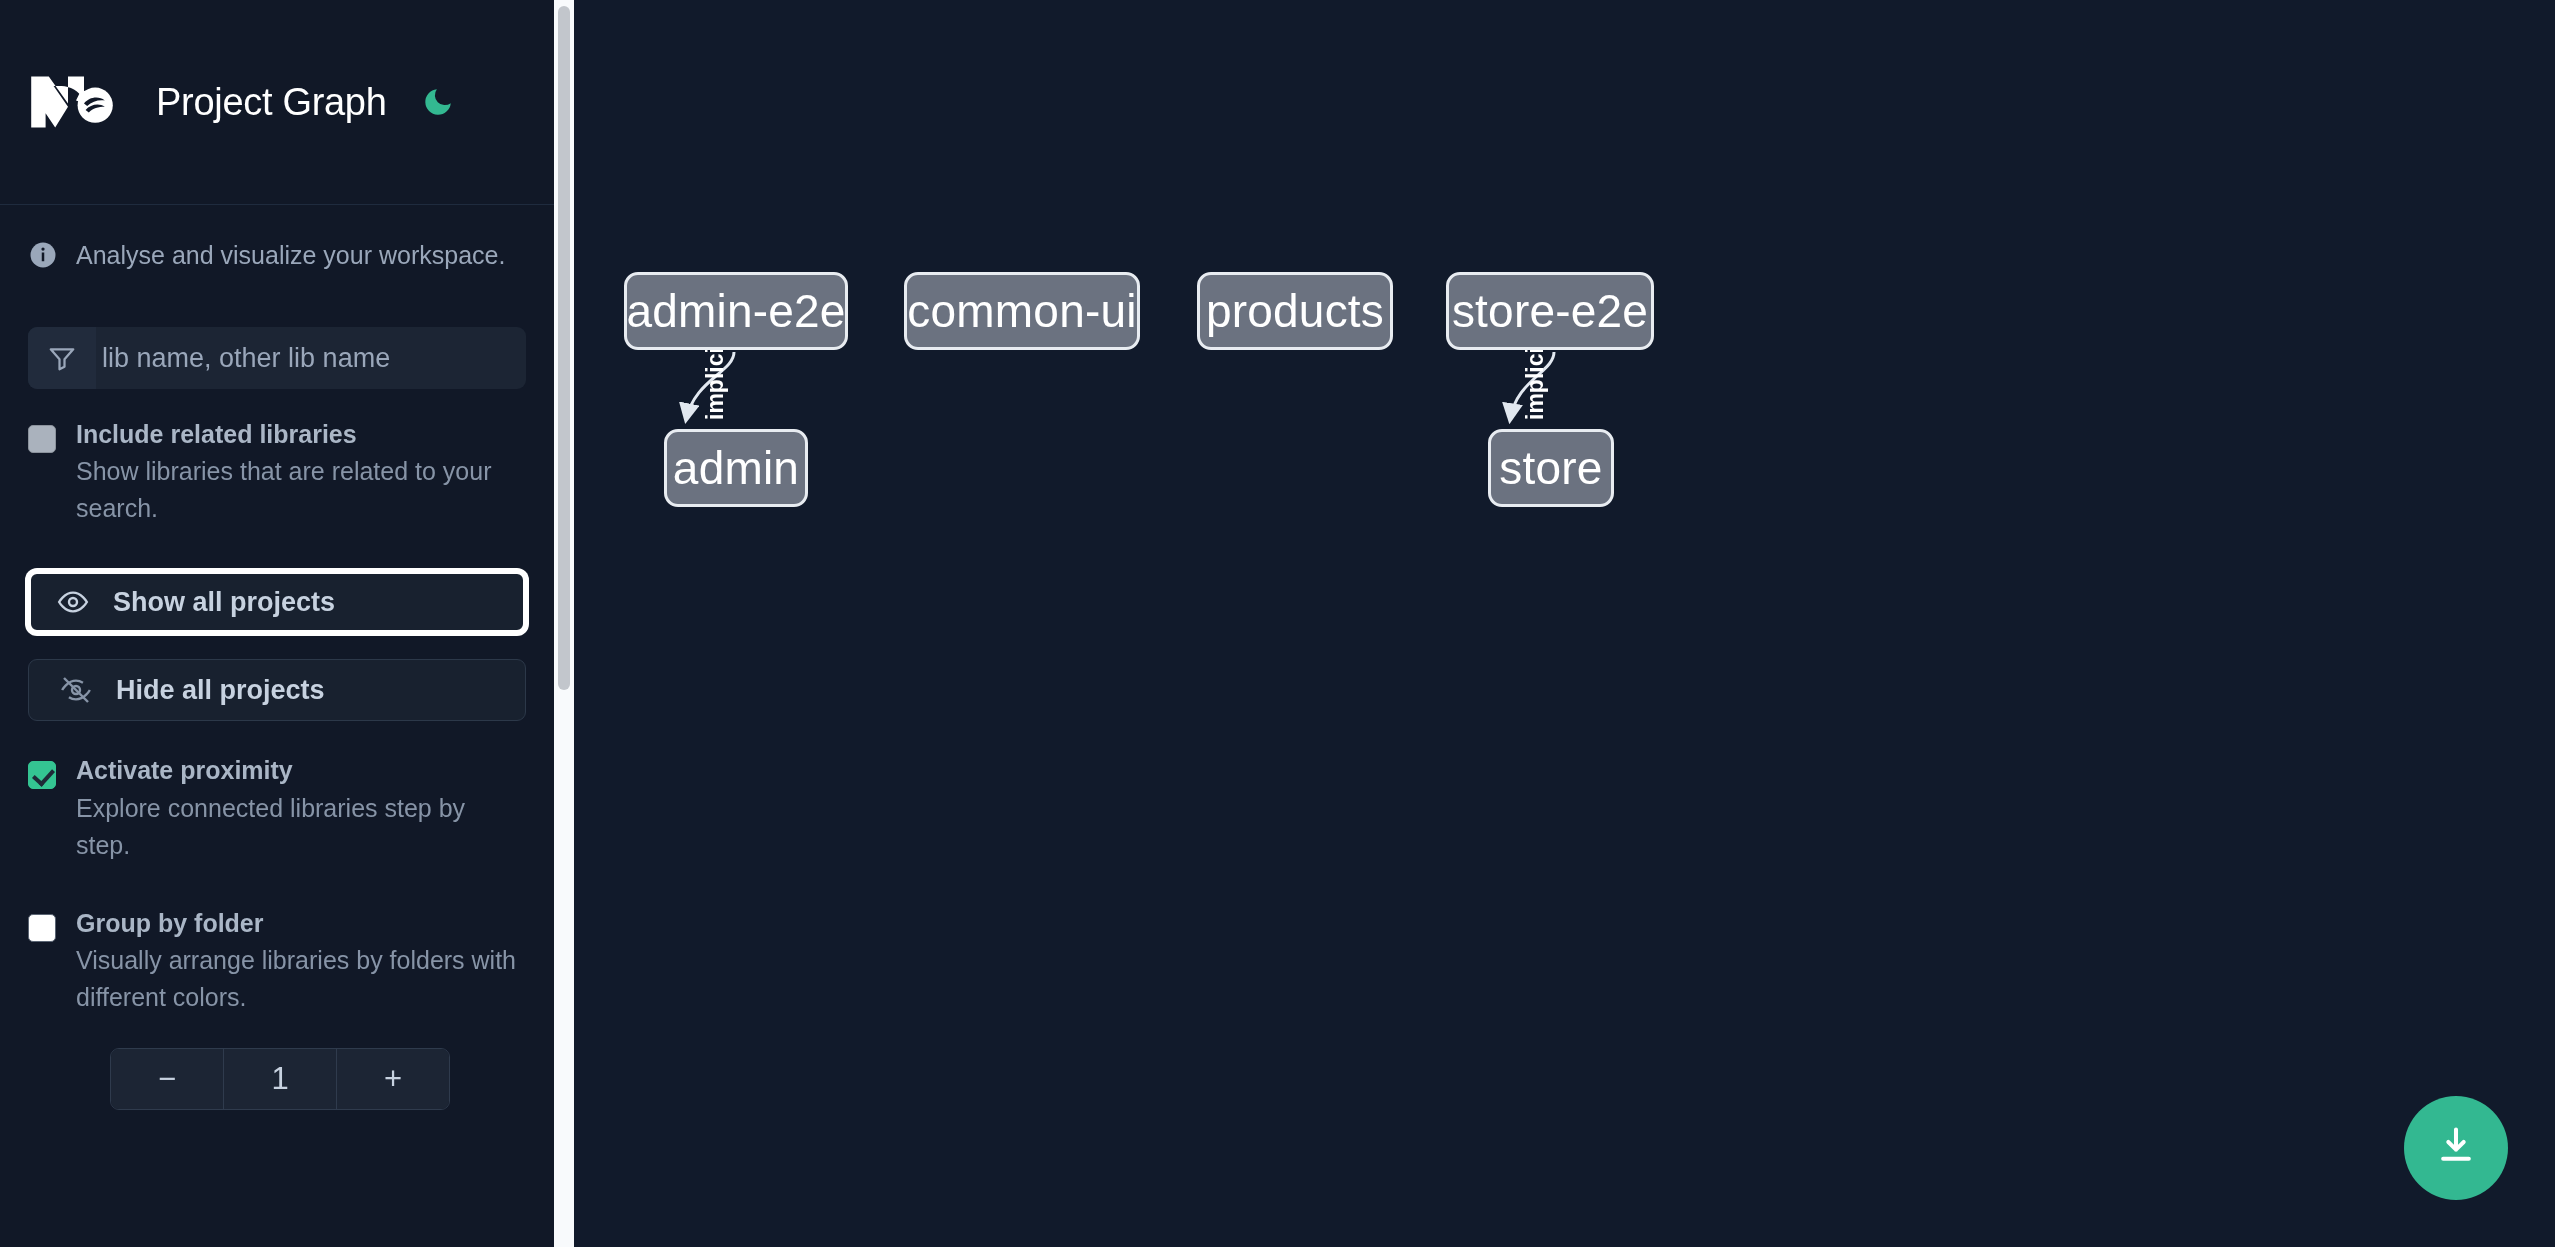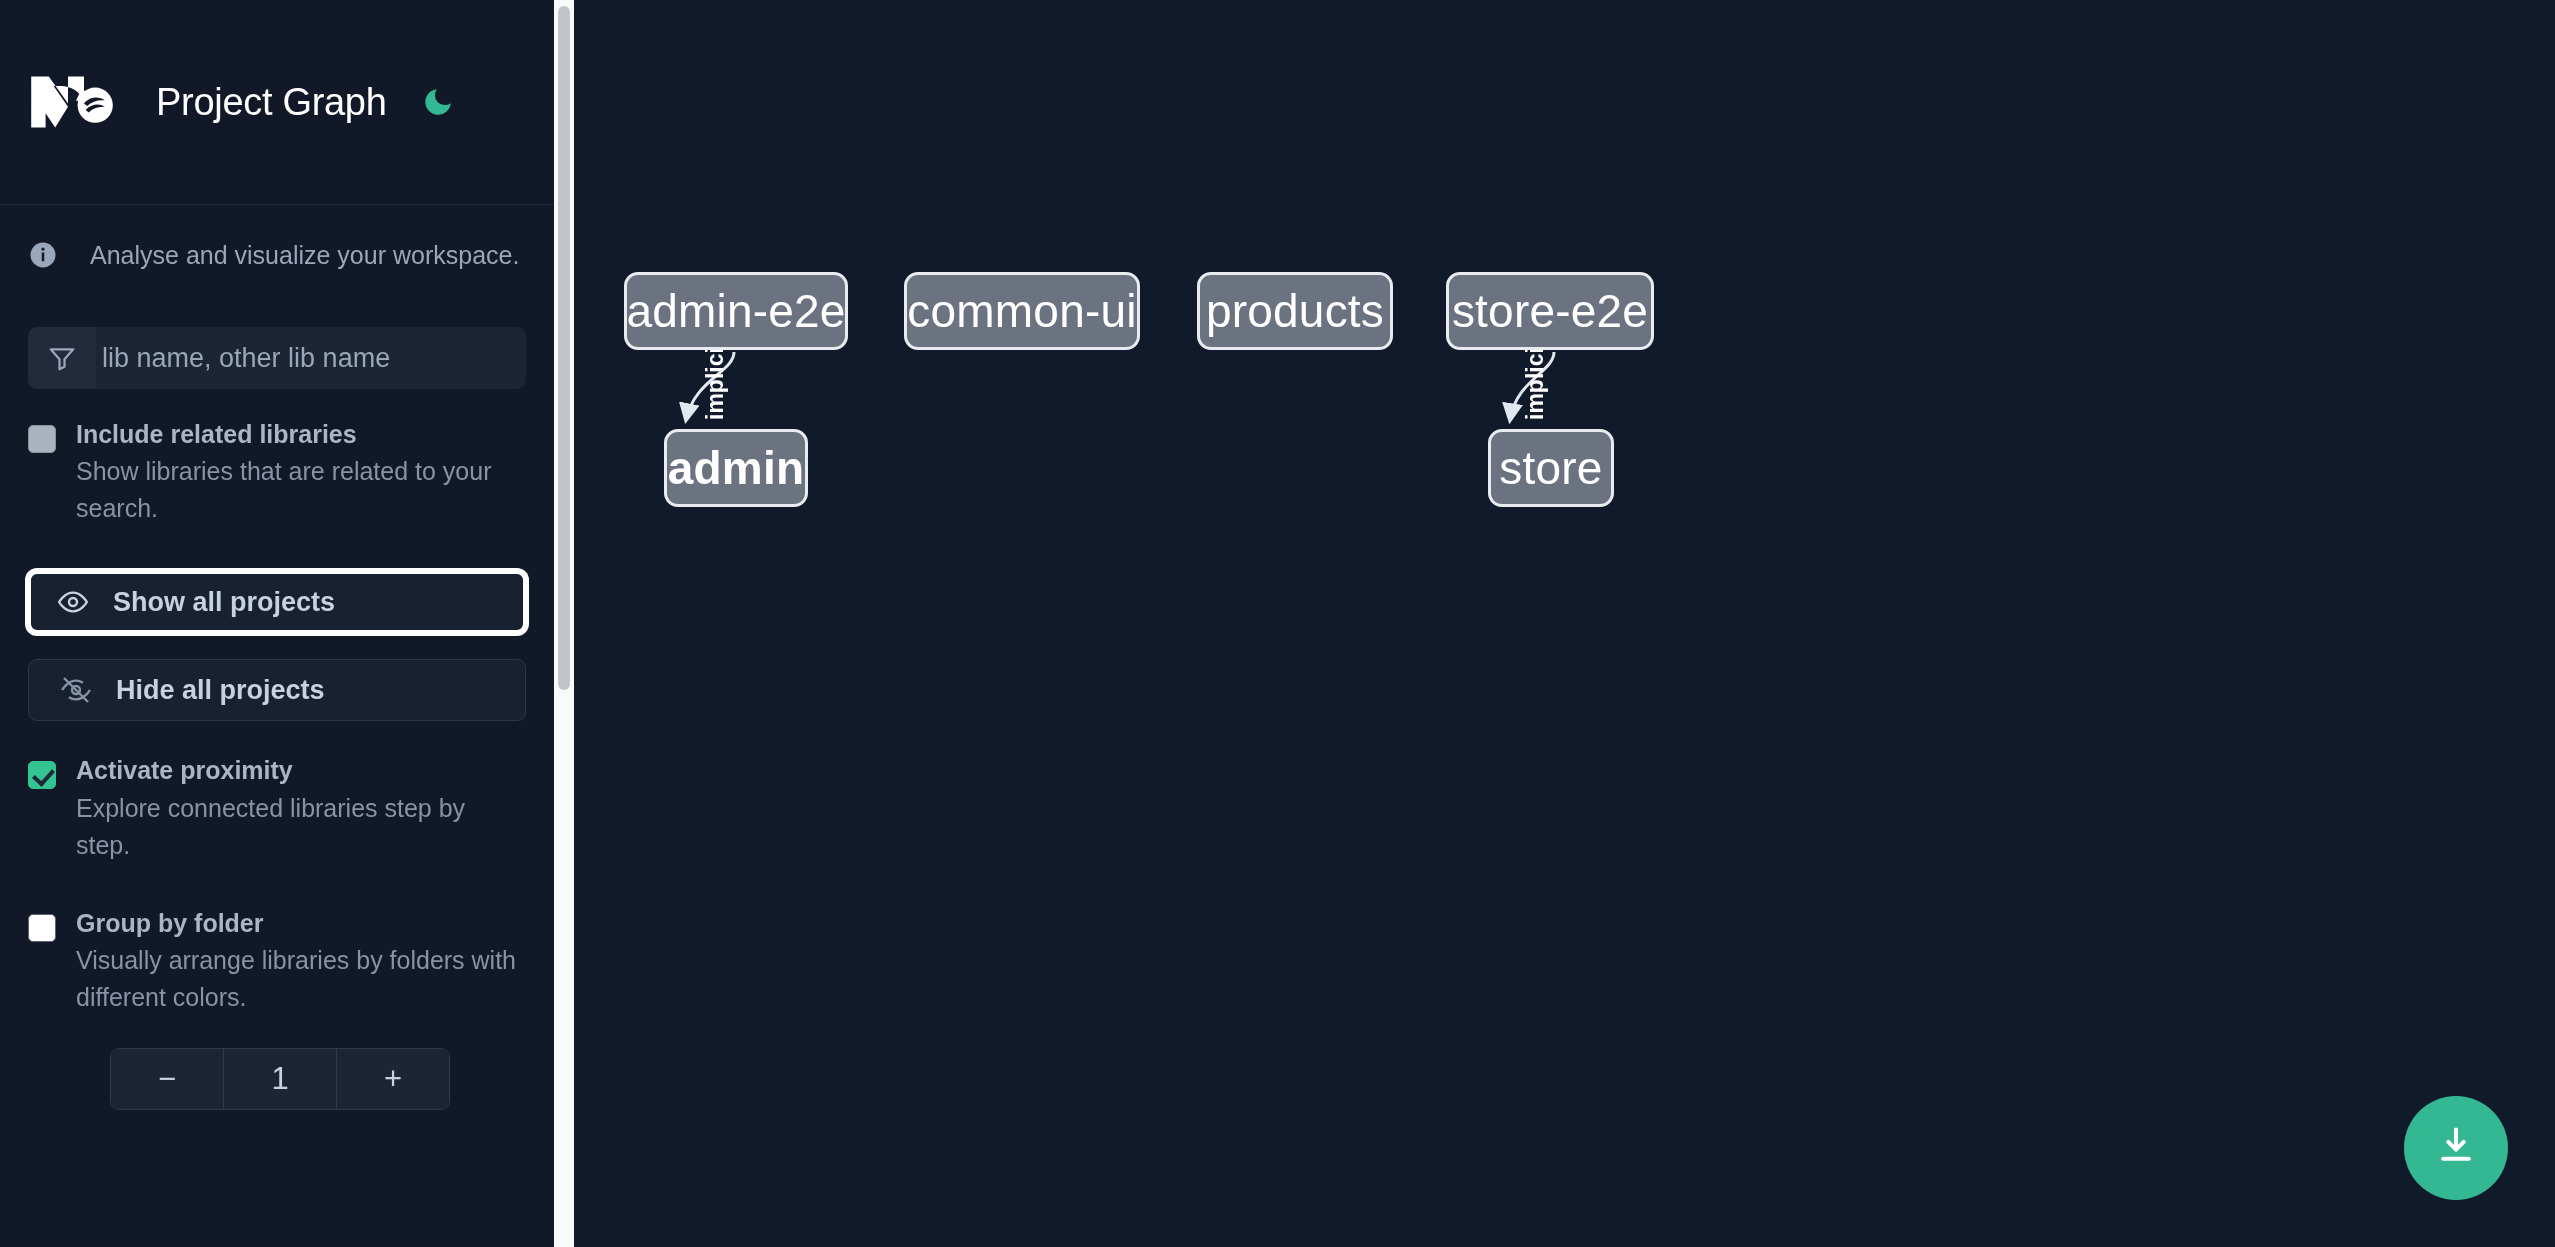--- a/index.html
+++ b/index.html
@@ -43,21 +43,21 @@
     cursor: pointer;
   }
 
   .info-row {
     display: flex; align-items: center;
     padding: 0 28px;
     height: 100px;
   }
   .info-icon { width: 30px; height: 30px; flex: 0 0 30px; }
   .info-text {
-    margin-left: 32px;
+    margin-left: 18px;
     color: #9aa7ba;
     font-size: 25px;
     white-space: nowrap;
   }
 
   
   .search-wrap {
     margin: 22px 28px 0 28px;
     height: 62px;
     display: flex; align-items: stretch;
@@ -338,21 +338,21 @@
         </marker>
       </defs>
       <path d="M180 352 C 180 372, 140 380, 132 420" fill="none" stroke="#e2e8f0" stroke-width="3" marker-end="url(#arrow)"></path>
       <path d="M1000 352 C 1000 372, 962 380, 956 420" fill="none" stroke="#e2e8f0" stroke-width="3" marker-end="url(#arrow)"></path>
     </svg>
 
     <div class="edge-label" style="left:148px; top:420px;">implicit</div>
     <div class="edge-label" style="left:968px; top:420px;">implicit</div>
 
     <div class="node" style="left:70px;  top:272px; width:224px; height:78px;">admin-e2e</div>
-    <div class="node" style="left:110px; top:429px; width:144px; height:78px;font-weight:bold;">admin</div>
+    <div class="node" style="left:110px; top:429px; width:144px; height:78px;">admin</div>
     <div class="node" style="left:643px; top:272px; width:196px; height:78px;">products</div>
     <div class="node" style="left:350px; top:272px; width:236px; height:78px;">common-ui</div>
     <div class="node" style="left:892px; top:272px; width:208px; height:78px;">store-e2e</div>
     <div class="node" style="left:934px; top:429px; width:126px; height:78px;">store</div>
 
     <div class="fab">
       <span>
         <svg viewBox="0 0 24 24" width="44" height="44">
           <path fill="none" stroke="#ffffff" stroke-width="2.2" stroke-linecap="round" stroke-linejoin="round" d="M12 3v11m0 0l-4.2-4.2M12 14l4.2-4.2M5 19h14"></path>
         </svg>

